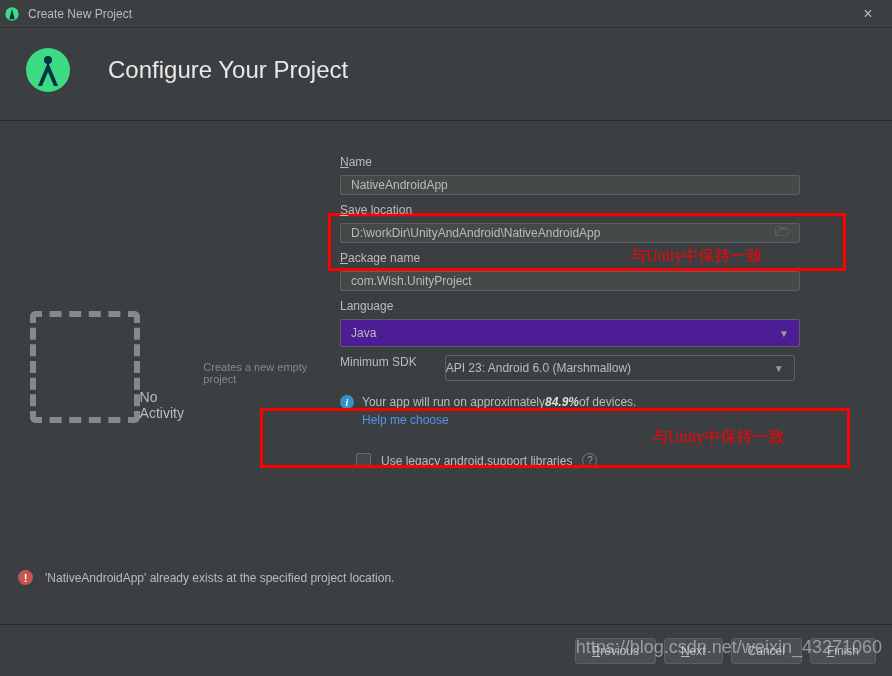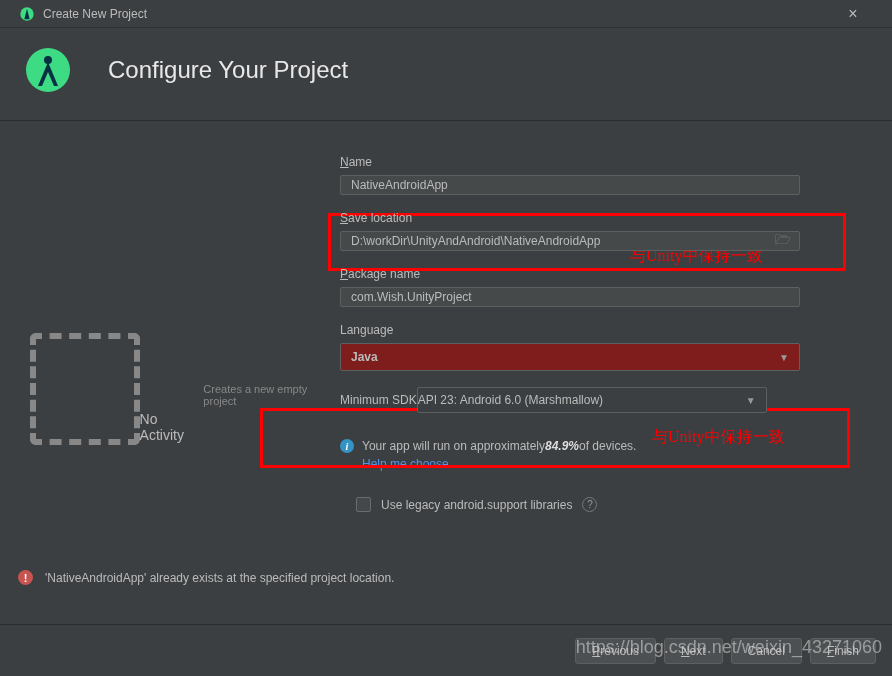--- a/index.html
+++ b/index.html
@@ -11,21 +11,21 @@
       color: #bbbbbb;
       overflow: hidden;
       position: relative;
     }
     .titlebar {
       height: 28px;
       background: #3c3f41;
       border-bottom: 1px solid #323232;
       display: flex;
       align-items: center;
-      padding: 0 19px;
+      padding: 0 4px;
     }
     .titlebar-icon {
       width: 16px; height: 16px;
       margin-right: 8px;
       display: flex; align-items: center; justify-content: center;
     }
     .titlebar-title { font-size: 12px; color: #bbbbbb; }
     .titlebar-close {
       margin-left: auto;
       width: 40px; height: 28px;
@@ -61,21 +61,21 @@
       border-radius: 6px;
     }
     .left-title { margin-top: 76px; font-size: 14px; color: #bbbbbb; }
     .left-sub { margin-top: 12px; font-size: 11px; color: #888888; }
     .form {
       flex: 1;
       display: flex;
       flex-direction: column;
       position: relative;
     }
-    .field { margin-bottom: 16px; position: relative; }
+    .field { margin-bottom: 8px; position: relative; }
     .label { font-size: 12px; color: #bbbbbb; margin-bottom: 6px; display: block; }
     .label u { text-decoration: underline; }
     .input {
       width: 460px;
       height: 20px;
       background: #45494a;
       border: 1px solid #5e6060;
       color: #bbbbbb;
       padding: 0 10px;
       font-size: 12px;
@@ -89,41 +89,39 @@
     .folder-icon {
       position: absolute;
       right: 8px; top: 50%;
       transform: translateY(-50%);
       color: #888;
       font-size: 13px;
     }
     .select {
       width: 460px;
       height: 28px;
-      background: #7f1d1d;
+      background: #4c1d95;
       border: 1px solid #5e6060;
       color: #bbbbbb;
       padding: 0 10px;
       font-size: 12px;
       display: flex;
       align-items: center;
       border-radius: 2px;
       position: relative;
-      font-weight: bold;
     }
     .select-caret {
       position: absolute; right: 10px; top: 50%;
       transform: translateY(-50%);
       font-size: 10px; color: #999;
     }
     .sdk-row {
       display: flex;
-      align-items: center;
-      gap: 0;
-      margin-bottom: 20px;
+      gap: 28px;
+      margin-bottom: 8px;
     }
     .sdk-label { font-size: 12px; color: #bbbbbb; }
     .sdk-select {
       width: 350px;
       height: 26px;
       background: #3c3f41;
       border: 1px solid #5e6060;
       color: #bbbbbb;
       padding: 0 0;
       font-size: 12px;

